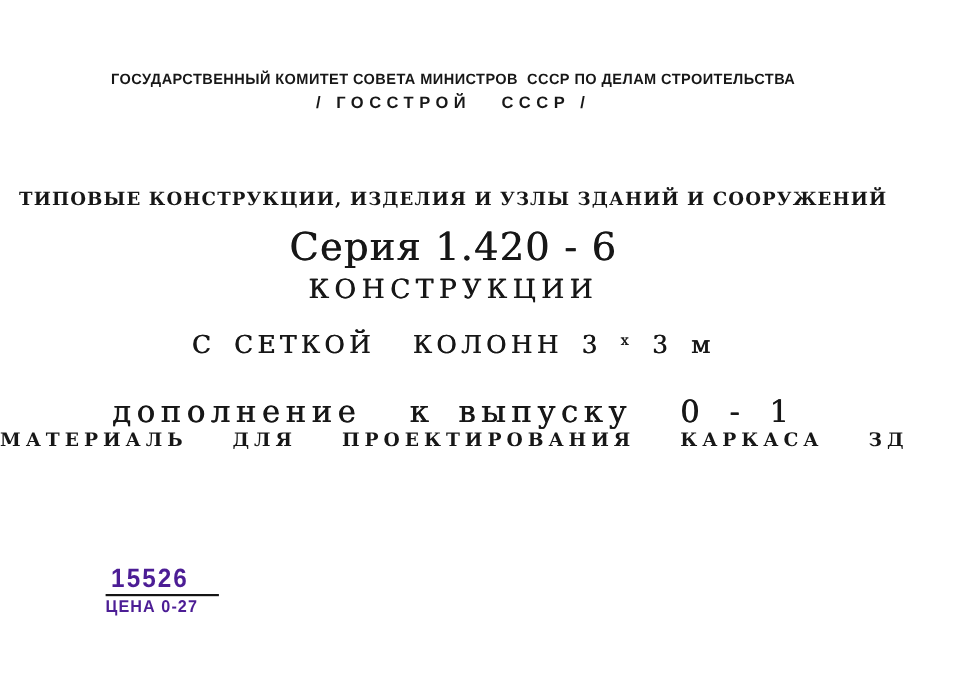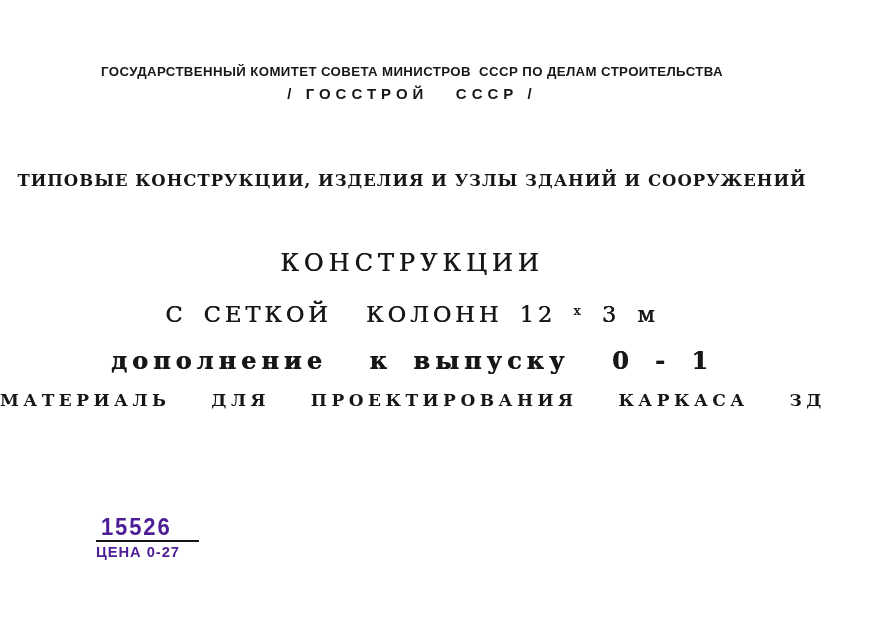--- a/index.html
+++ b/index.html
@@ -71,26 +71,25 @@
     font-size: 22.5px;
     letter-spacing: 4px;
     word-spacing: 6px;
     text-shadow: 0.5px 0 0 currentColor;
   }
   .times-sup {
     font-size: 13px;
     vertical-align: 7px;
   }
   .supplement-line {
-    top: 346px;
-    font-size: 24px;
+    top: 358px;
+    font-size: 28px;
     letter-spacing: 5px;
     word-spacing: 8px;
     text-shadow: 0.5px 0 0 currentColor;
-    font-weight: bold;
   }
   .material-line {
     top: 390px;
     font-size: 17px;
     font-weight: 700;
     letter-spacing: 4.5px;
     word-spacing: 10px;
   }
   .watermark {
     position: absolute;
@@ -141,25 +140,26 @@
 <body>
 
 <div class="page">
 
   <div class="line org-line">ГОСУДАРСТВЕННЫЙ КОМИТЕТ СОВЕТА МИНИСТРОВ  СССР ПО ДЕЛАМ СТРОИТЕЛЬСТВА</div>
 
   <div class="line gosstroy-line">/ ГОССТРОЙ   СССР /</div>
 
   <div class="line subject-line">ТИПОВЫЕ КОНСТРУКЦИИ, ИЗДЕЛИЯ И УЗЛЫ ЗДАНИЙ И СООРУЖЕНИЙ</div>
 
+  <div class="line series-title">Серия 1.420 - 6</div>
 
   <div class="line title-line-1">КОНСТРУКЦИИ</div>
 
 
-  <div class="line title-line-3"><span>С СЕТКОЙ  КОЛОНН 12 </span><span class="times-sup">х</span><span> 3 м</span></div>
+  <div class="line title-line-3"><span>С СЕТКОЙ  КОЛОНН 3 </span><span class="times-sup">х</span><span> 3 м</span></div>
 
   <div class="line supplement-line">дополнение  к выпуску  0 - 1</div>
 
   <div class="line material-line">МАТЕРИАЛЬ  ДЛЯ  ПРОЕКТИРОВАНИЯ  КАРКАСА  ЗДАНИЯ</div>
 
   <div class="watermark">gbi22.ru</div>
 
   <div class="stamp">
     <span class="stamp-number">15526</span>
     <div class="stamp-divider"></div>

